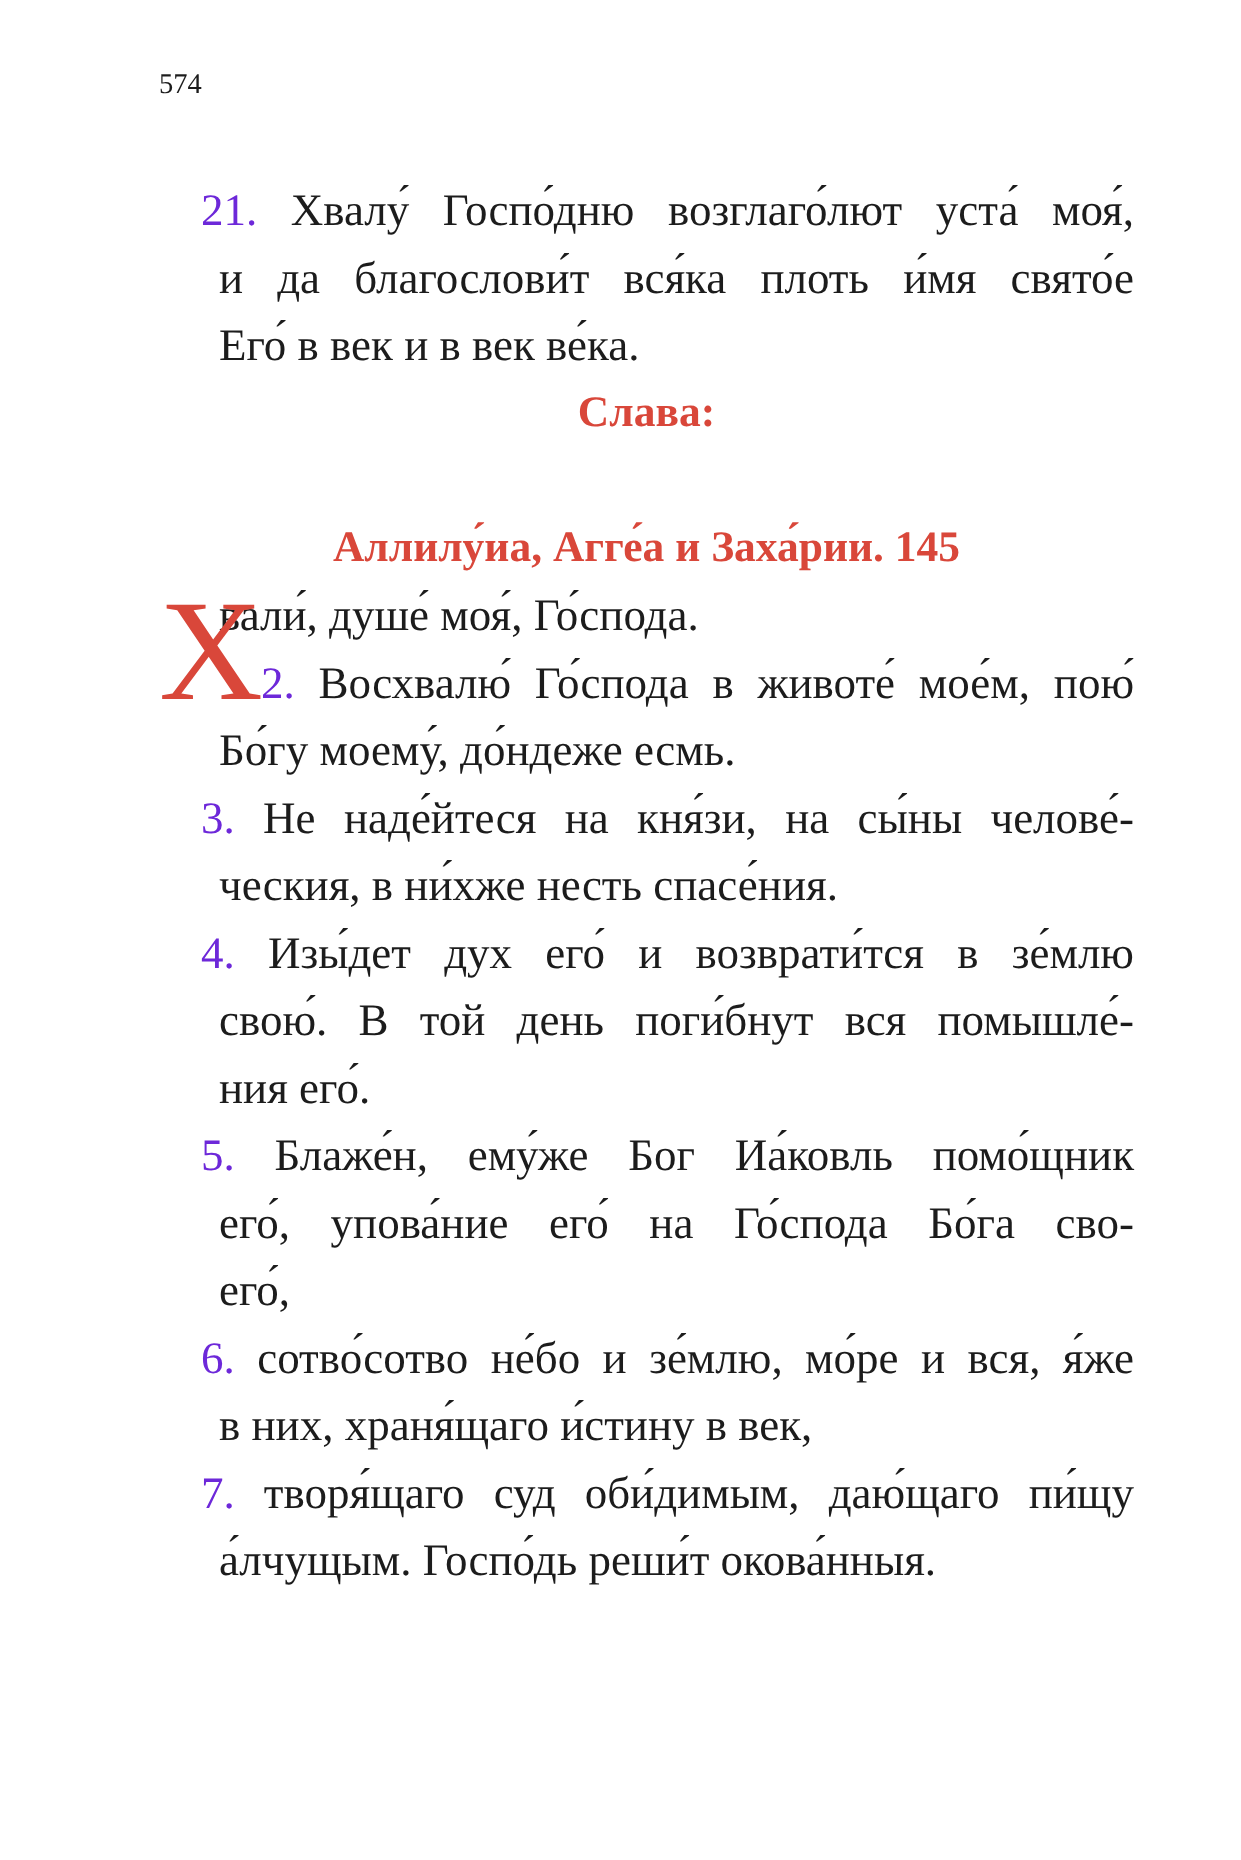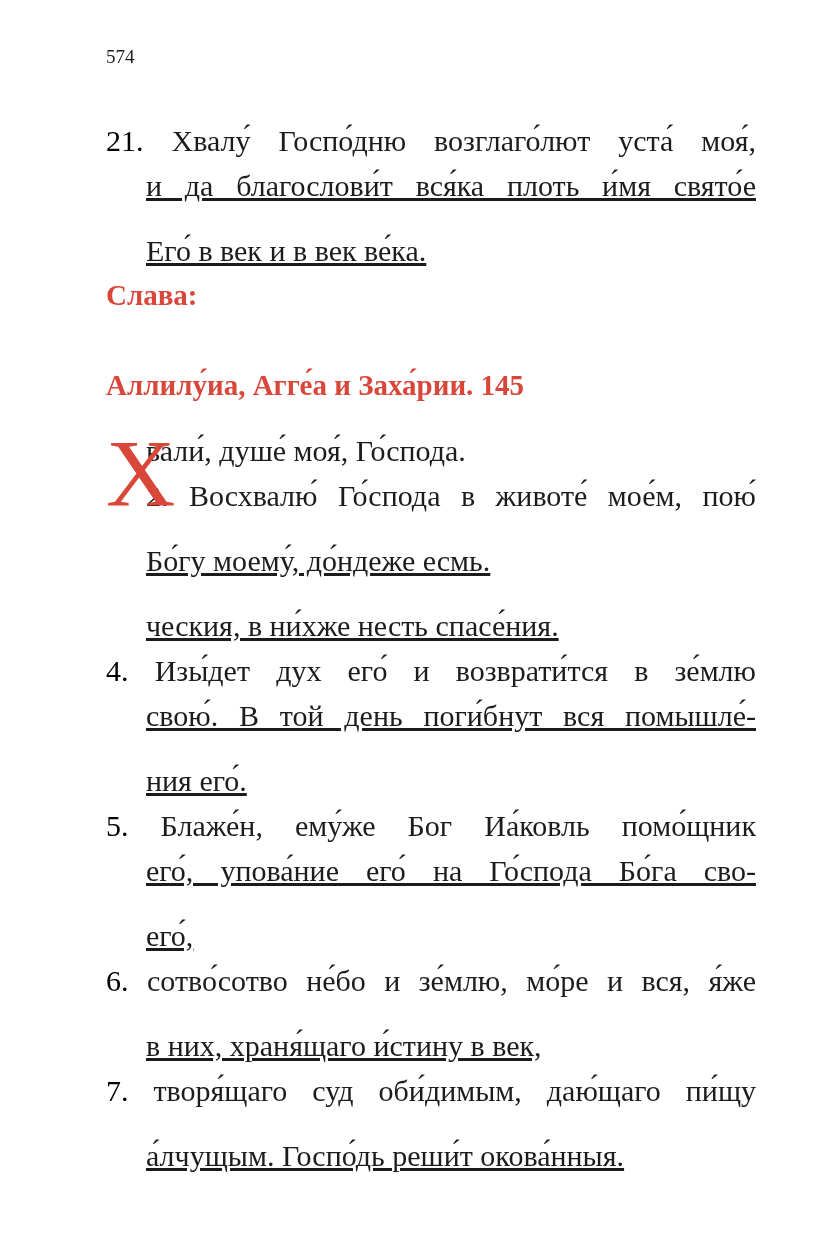--- a/index.html
+++ b/index.html
@@ -1,24 +1,24 @@
 <!DOCTYPE html>
 <html><head>
 <meta charset="utf-8">
 <style>
   html, body { margin:0; padding:0; background:#ffffff; }
   body { width:827px; height:1240px; position:relative; overflow:hidden;
          font-family:"Liberation Serif","DejaVu Serif",serif; color:#1c1c1c; }
   .page-num { position:absolute; left:106px; top:46px; font-size:19px; }
   .content { position:absolute; left:106px; top:118px; width:650px; }
   .line { font-size:30px; line-height:45px; height:45px; white-space:nowrap; text-align:justify; text-align-last:justify; transform-origin:left; }
-  .line.last { text-align-last:left;margin-top:20px; }
-  .indent { padding-left:40px;text-decoration:underline; }
-  .num { color:#000000; }
-  .red { color:#d9473a; font-weight:bold; text-align:left; font-size:29px; }
+  .line.last { text-align-last:left; }
+  .indent { padding-left:40px; }
+  .num { color:#6d28d9;margin-left:28px; }
+  .red { color:#d9473a; font-weight:bold; text-align:center; font-size:29px; }
   .heading { height:45px; line-height:45px; }
   .gap { height:45px; }
   .dropcap-wrap { position:relative; padding-left:40px; }
   .dropcap { position:absolute; left:0; top:4px; font-size:96px; line-height:84px; color:#d9473a; font-family:"Liberation Serif",serif; }
 </style>
 </head>
 <body>
 
 <div class="page-num">574</div>
 
@@ -32,20 +32,21 @@
   <div class="gap"></div>
   <div class="red heading">Аллилу́иа, Агге́а и Заха́рии. 145</div>
 
   <div class="dropcap-wrap">
     <span class="dropcap">Х</span>
     <div class="line last">вали́, душе́ моя́, Го́спода.</div>
     <div class="line"><span class="num">2.</span> <span>Восхвалю́ Го́спода в животе́ мое́м, пою́</span></div>
   </div>
   <div class="line indent last">Бо́гу моему́, до́ндеже есмь.</div>
 
+  <div class="line"><span class="num">3.</span> <span>Не наде́йтеся на кня́зи, на сы́ны челове́-</span></div>
   <div class="line indent last">ческия, в ни́хже несть спасе́ния.</div>
 
   <div class="line"><span class="num">4.</span> <span>Изы́дет дух его́ и возврати́тся в зе́млю</span></div>
   <div class="line indent">свою́. В той день поги́бнут вся помышле́-</div>
   <div class="line indent last">ния его́.</div>
 
   <div class="line"><span class="num">5.</span> <span>Блаже́н, ему́же Бог Иа́ковль помо́щник</span></div>
   <div class="line indent">его́, упова́ние его́ на Го́спода Бо́га сво-</div>
   <div class="line indent last">его́,</div>
 

